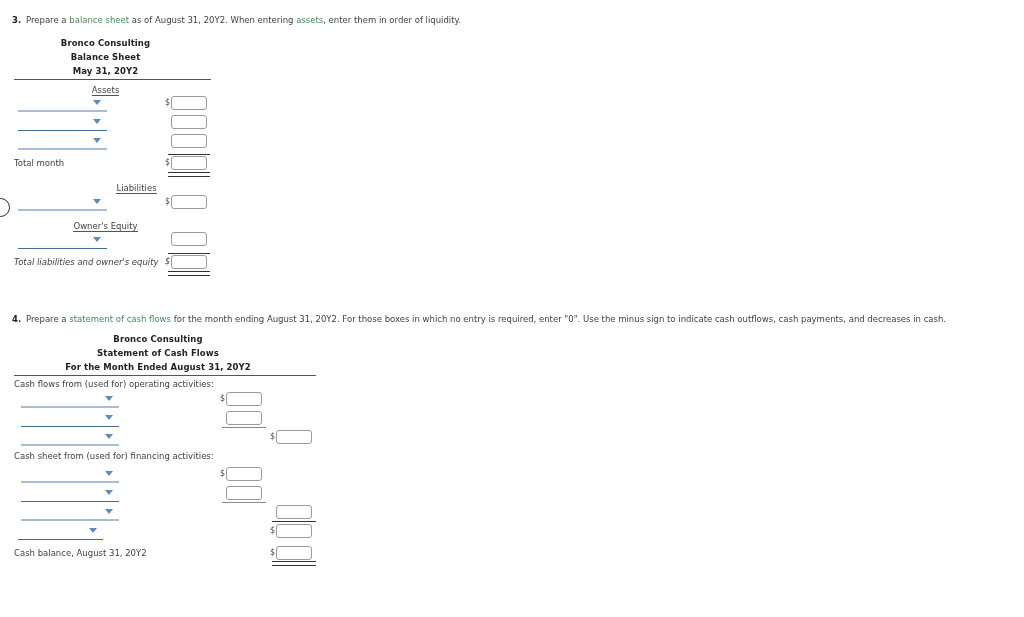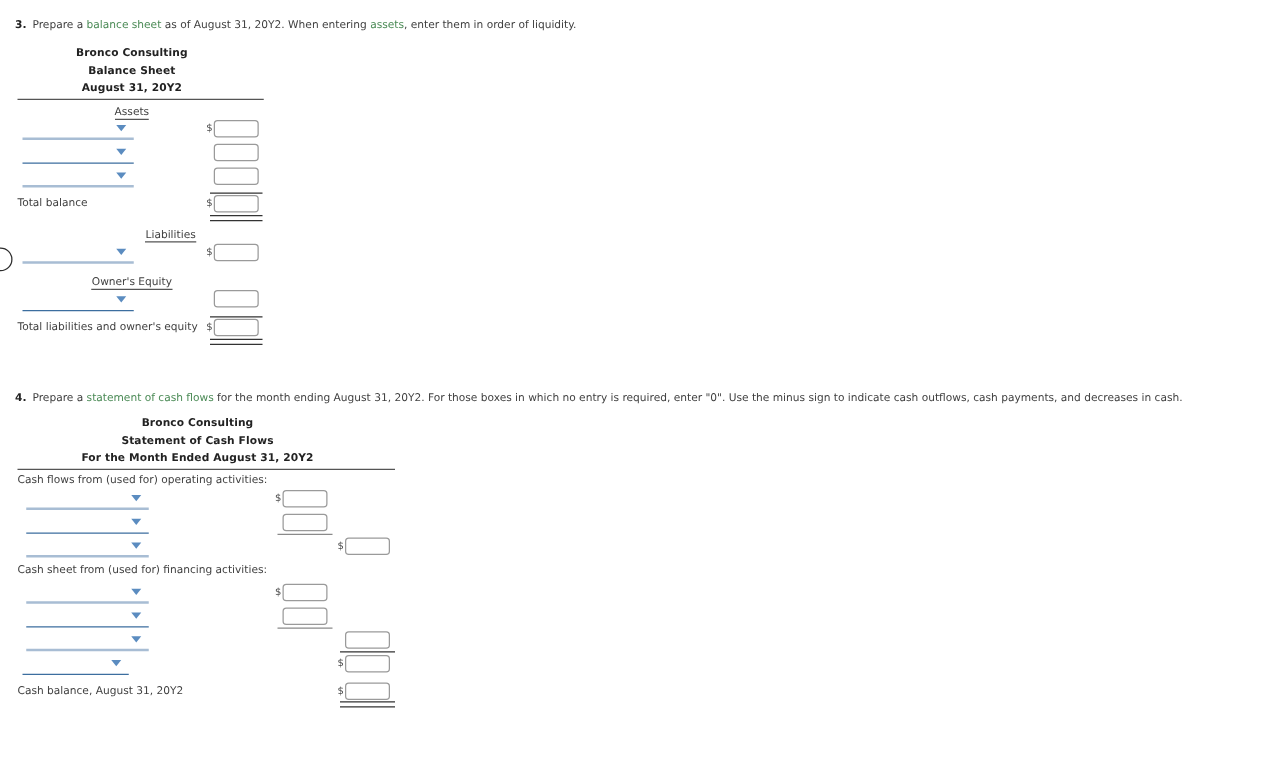--- a/index.html
+++ b/index.html
@@ -167,21 +167,21 @@
 <body>
 
 <div class="question" style="left:0px; top:14px;">
   <span class="q-num">3.</span><span>Prepare a </span><span class="term">balance sheet</span><span> as of August 31, 20Y2. When entering </span><span class="term">assets</span><span>, enter them in order of liquidity.</span>
 </div>
 
 <div class="statement" style="left:0px; top:36px; width:240px;">
 
   <div class="stmt-head" style="width:211px;">Bronco Consulting</div>
   <div class="stmt-head" style="width:211px;">Balance Sheet</div>
-  <div class="stmt-head" style="width:211px;">August 31, 20Y2</div>
+  <div class="stmt-head" style="width:211px;">May 31, 20Y2</div>
   <div class="head-rule" style="margin-left:14px; width:197px;"></div>
 
   <div class="section-label" style="width:211px; margin-top:4px;">
     <span>Assets</span>
   </div>
 
   <div class="row" style="height:19px;">
     <div class="dd lite" style="left:18px; top:1px; width:89px;">
       <span class="caret"></span>
     </div>
@@ -206,21 +206,21 @@
       <span class="caret"></span>
     </div>
     <div class="cell" style="left:165px; top:-3px;">
       <span class="dollar"></span>
       <span class="box"></span>
     </div>
   </div>
 
   <div class="row" style="height:22px;">
     <div class="rule-top" style="left:168px; width:42px; top:0px;"></div>
-    <div class="line-label" style="top:4px;">Total balance</div>
+    <div class="line-label" style="top:4px;">Total month</div>
     <div class="cell" style="left:165px; top:0px;">
       <span class="dollar">$</span>
       <span class="box"></span>
     </div>
     <div class="rule-dbl" style="left:168px; width:42px; top:18px;"></div>
   </div>
 
   <div class="section-label" style="width:211px; margin-top:6px;margin-left:31px;">
     <span>Liabilities</span>
   </div>
@@ -242,21 +242,21 @@
   <div class="row" style="height:20px;">
     <div class="dd dark" style="left:18px; top:2px; width:89px;">
       <span class="caret"></span>
     </div>
     <div class="cell" style="left:165px; top:-3px;">
       <span class="dollar"></span>
       <span class="box"></span>
     </div>
   </div>
 
-  <div class="row" style="height:24px;">
+  <div class="row" style="height:24px;font-style:italic;">
     <div class="rule-top" style="left:168px; width:42px; top:0px;"></div>
     <div class="line-label" style="top:4px;">Total liabilities and owner's equity</div>
     <div class="cell" style="left:165px; top:0px;">
       <span class="dollar">$</span>
       <span class="box"></span>
     </div>
     <div class="rule-dbl" style="left:168px; width:42px; top:18px;"></div>
   </div>
 </div>
 

